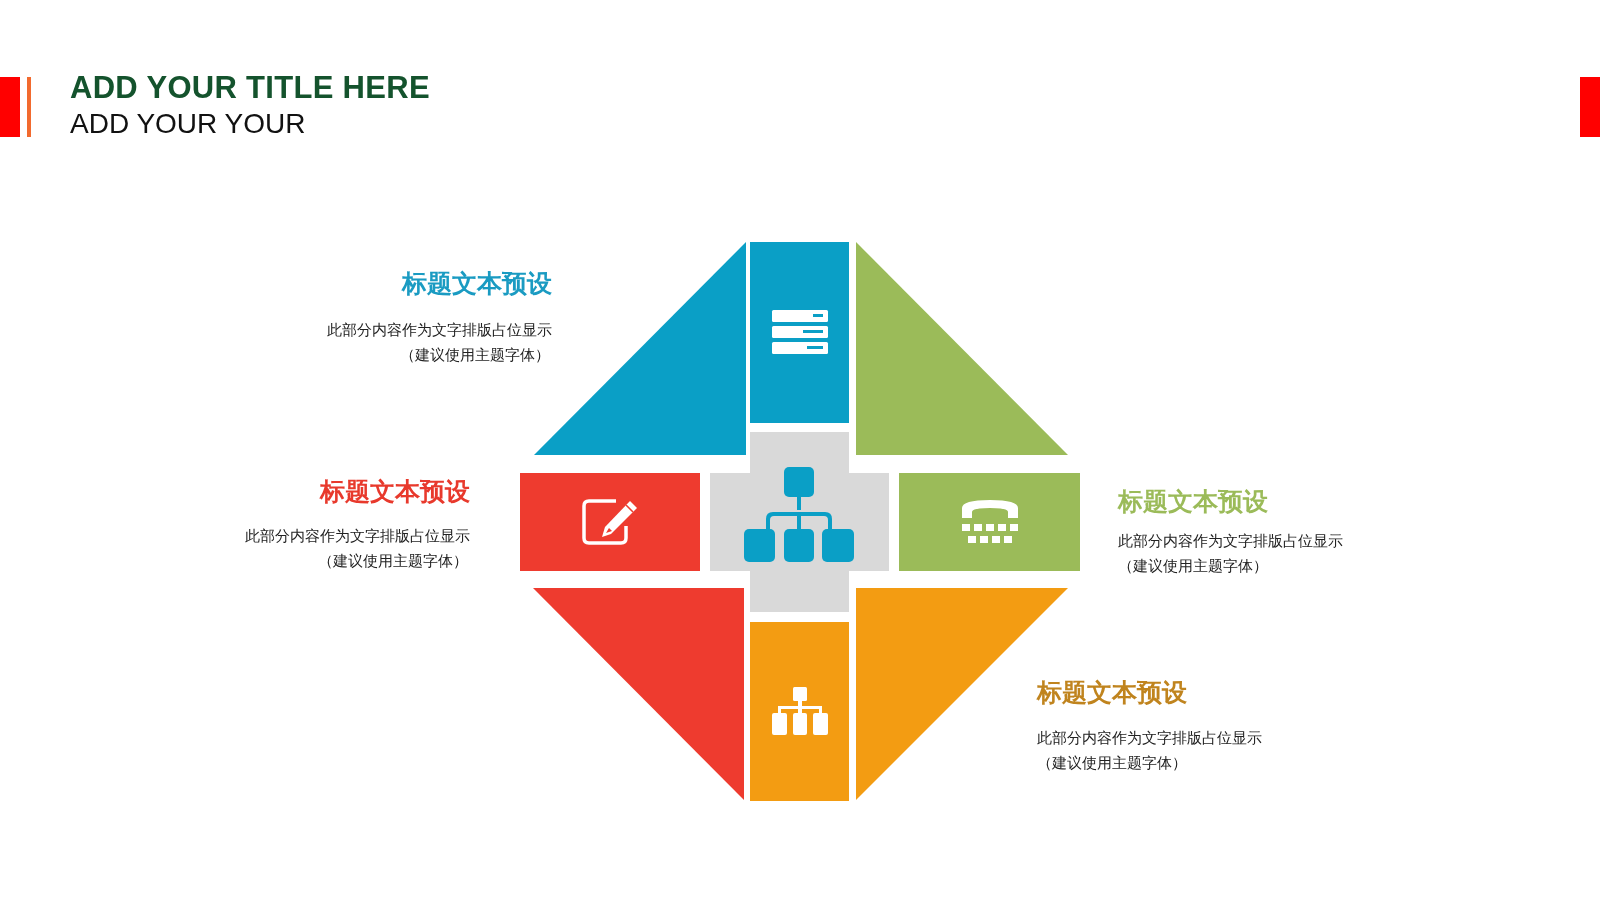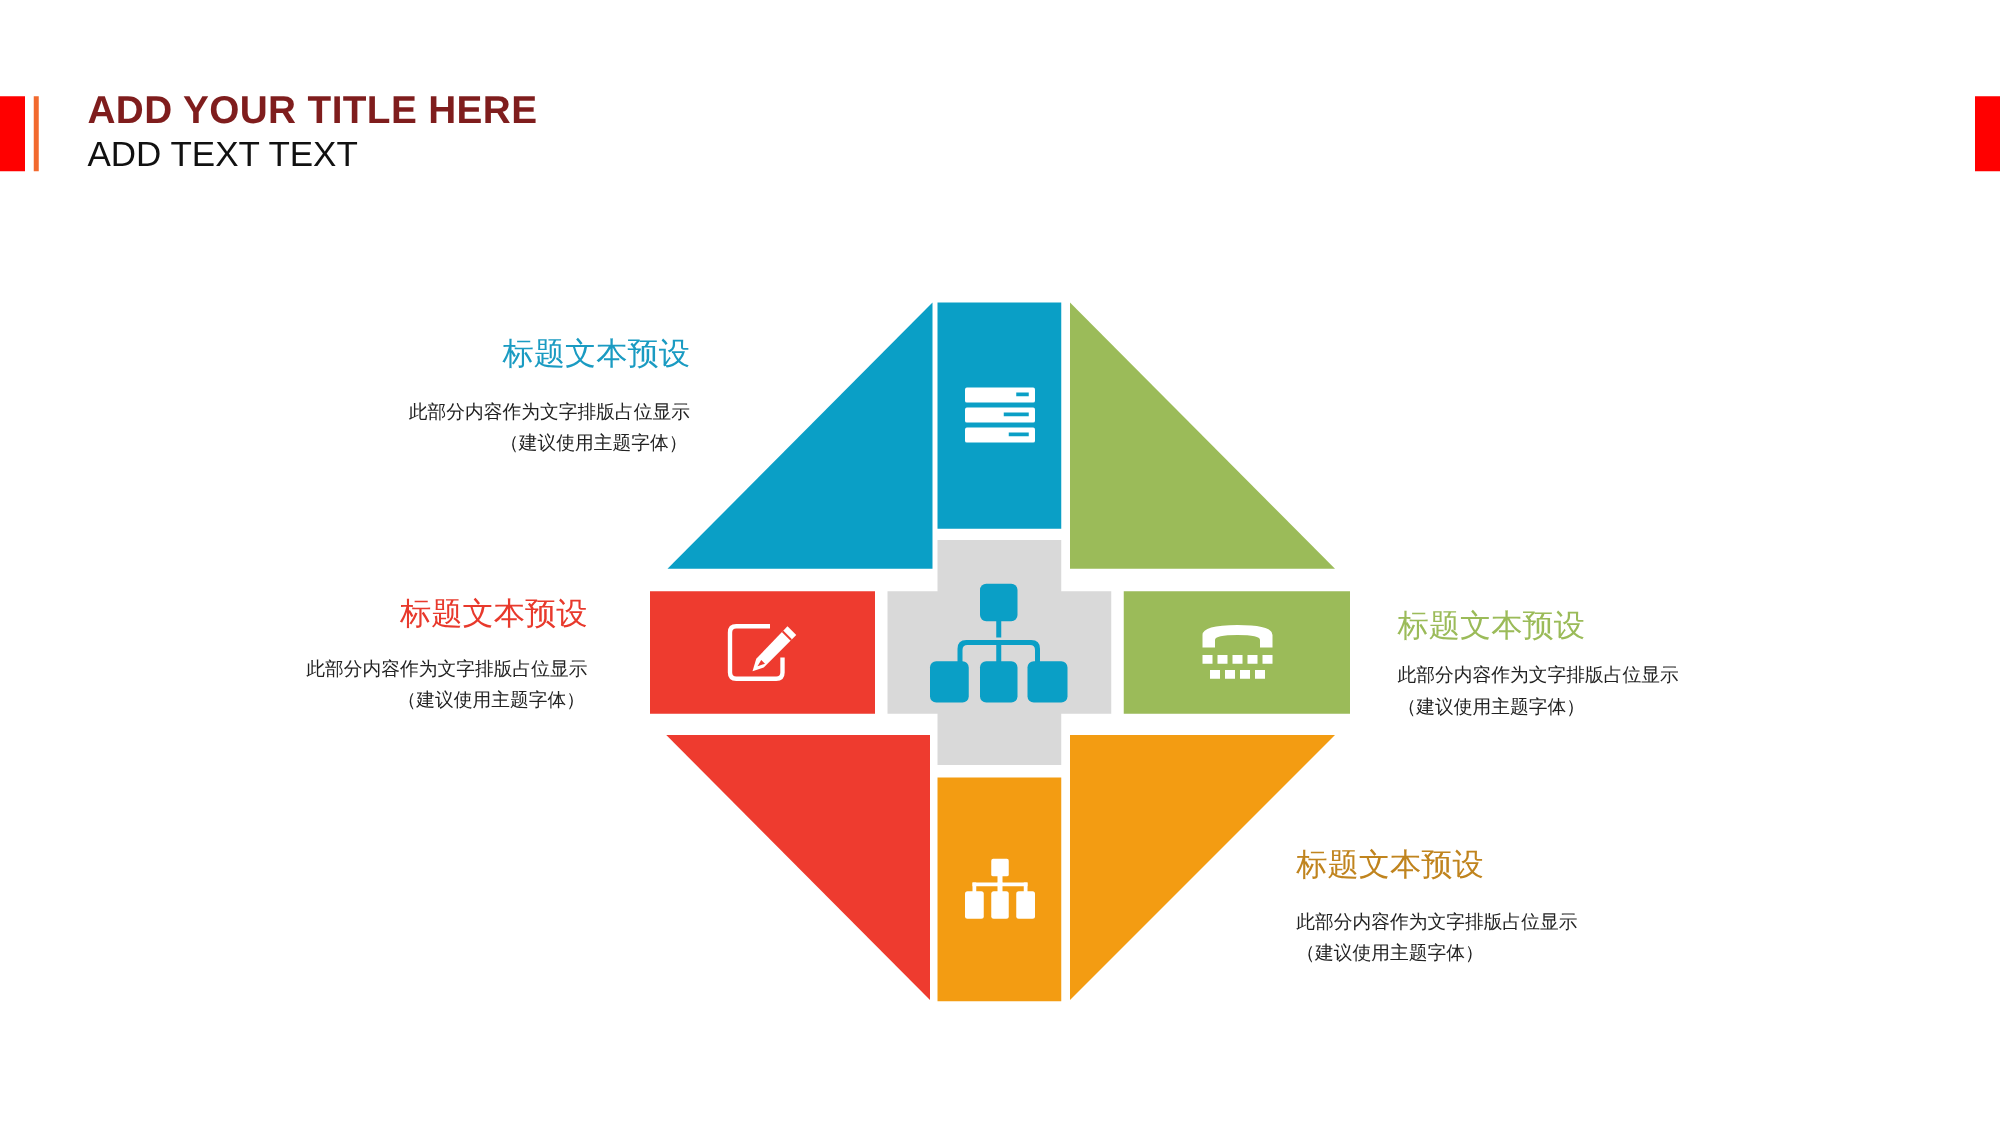--- a/index.html
+++ b/index.html
@@ -5,39 +5,39 @@
   html, body { margin: 0; padding: 0; }
   body {
     width: 1600px; height: 900px; position: relative; overflow: hidden;
     background: #ffffff;
     font-family: "Liberation Sans", "DejaVu Sans", sans-serif;
   }
   .abs { position: absolute; }
   .bar-left { left: 0; top: 77px; width: 20px; height: 60px; background: #ff0000; }
   .line-left { left: 27px; top: 77px; width: 4px; height: 60px; background: #f26a2e; }
   .bar-right { left: 1580px; top: 77px; width: 20px; height: 60px; background: #ff0000; }
-  .title { left: 70px; top: 70px; font-size: 31px; font-weight: bold; color: #7f1d1d; letter-spacing: 0.3px; white-space: nowrap; }
+  .title { left: 70px; top: 70px; font-size: 31px; font-weight: bold; color: #14532d; letter-spacing: 0.3px; white-space: nowrap; }
   .subtitle { left: 70px; top: 108px; font-size: 28px; color: #111111; white-space: nowrap; }
 
   svg.diagram { position: absolute; left: 0; top: 0; }
 
-  .label-title { font-size: 25px; font-weight: normal; white-space: nowrap; line-height: 30px; }
+  .label-title { font-size: 25px; font-weight: bold; white-space: nowrap; line-height: 30px; }
   .label-body { font-size: 15px; color: #222222; line-height: 25px; white-space: nowrap; }
   .right-align { text-align: right; }
   .left-align { text-align: left; }
 </style>
 </head>
 <body>
 
 <div class="abs bar-left"></div>
 <div class="abs line-left"></div>
 <div class="abs bar-right"></div>
 
 <div class="abs title">ADD YOUR TITLE HERE</div>
-<div class="abs subtitle">ADD TEXT TEXT</div>
+<div class="abs subtitle">ADD YOUR YOUR</div>
 
 <svg class="diagram" width="1600" height="900" viewBox="0 0 1600 900">
 
   <polygon points="746,242 746,455 534,455" fill="#0a9fc6"></polygon>
   <polygon points="856,242 856,455 1068,455" fill="#9bbb59"></polygon>
   <polygon points="533,588 744,588 744,800" fill="#ee3b2f"></polygon>
   <polygon points="856,588 1068,588 856,800" fill="#f39c12"></polygon>
 
   <rect x="750" y="242" width="99" height="181" fill="#0a9fc6"></rect>
   <rect x="520" y="473" width="180" height="98" fill="#ee3b2f"></rect>

